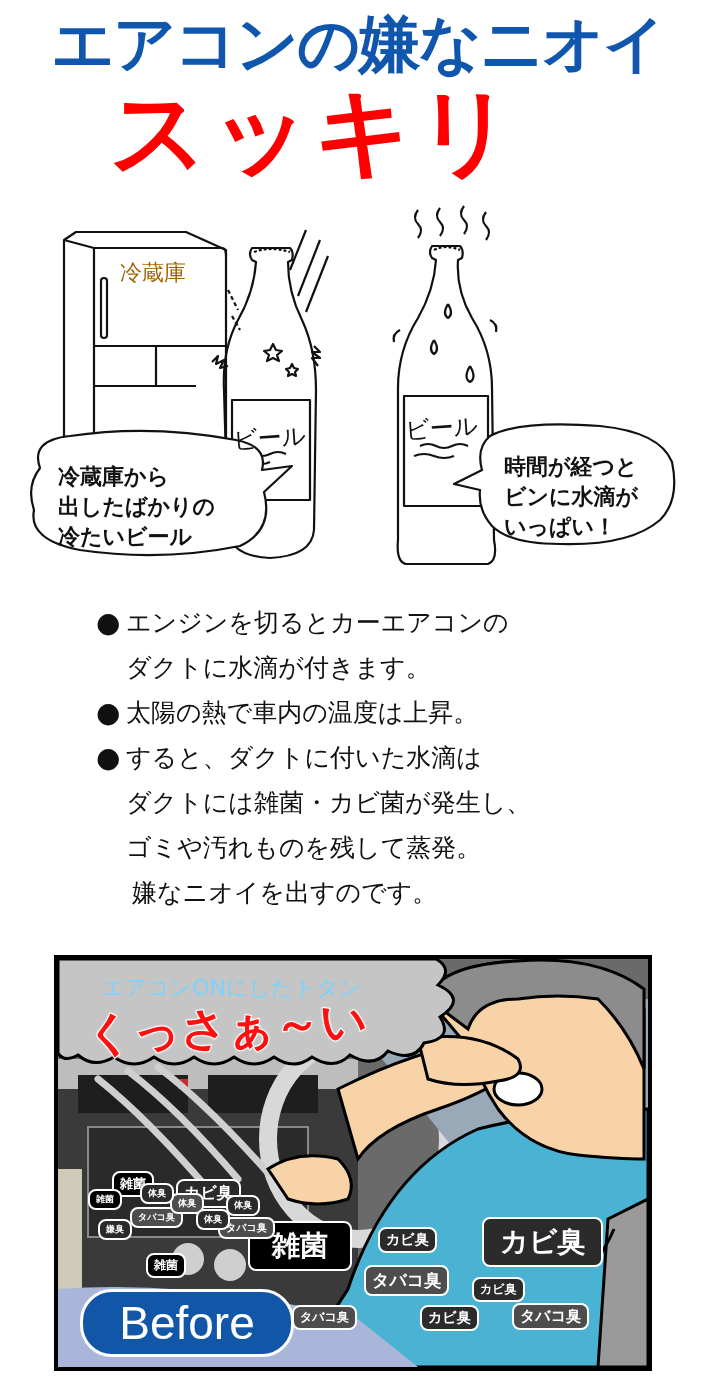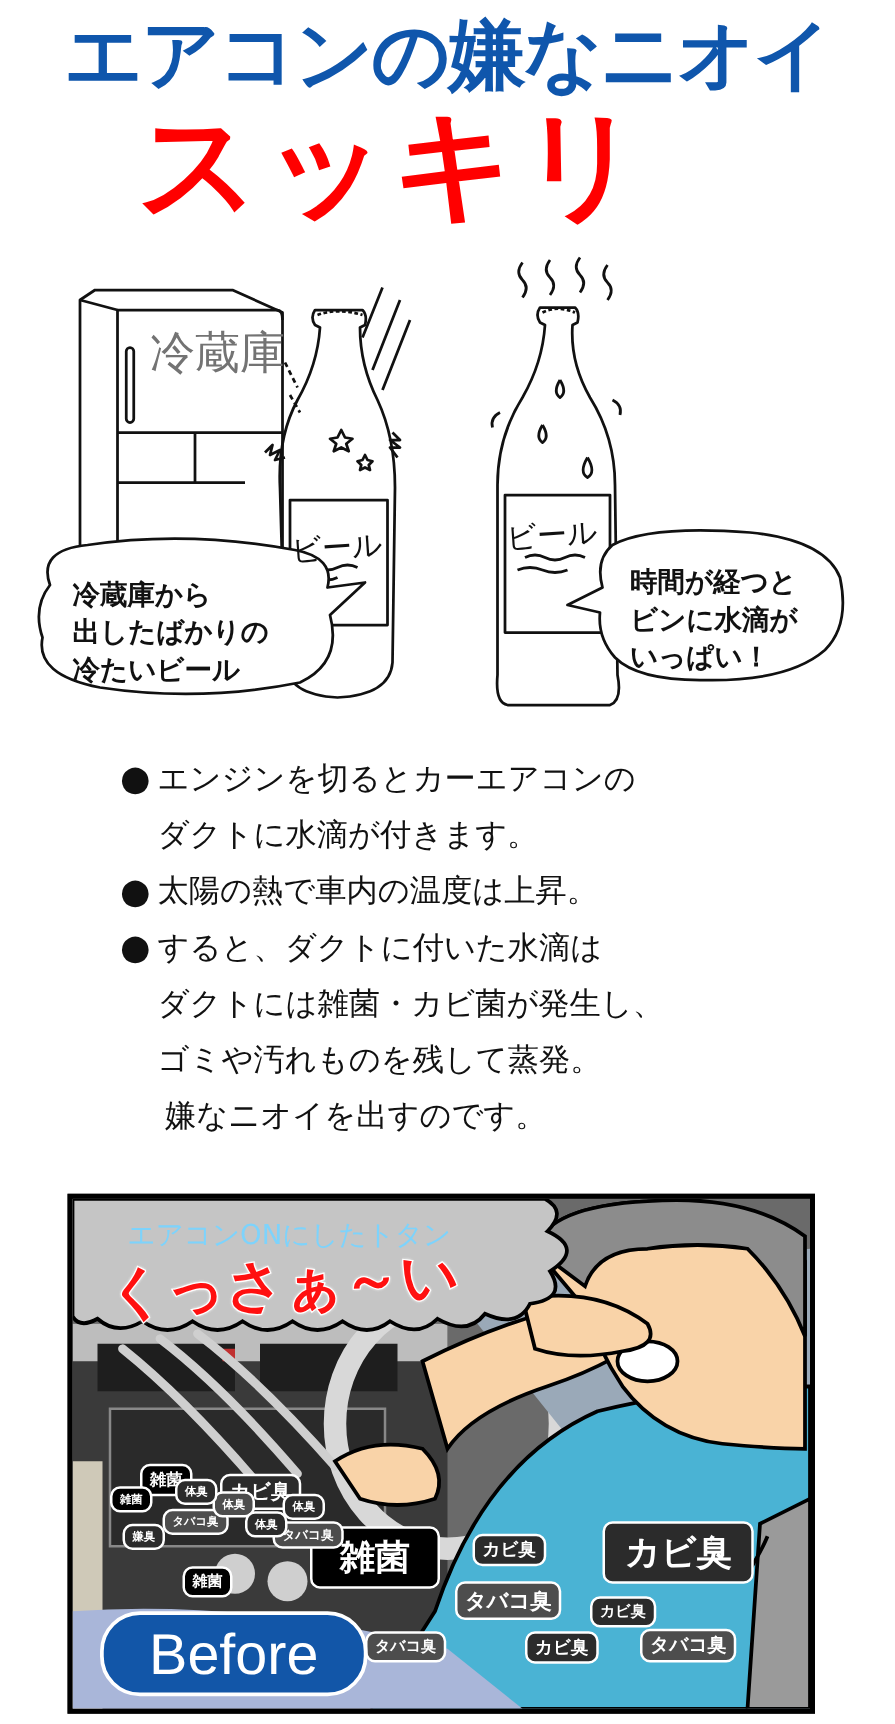--- a/index.html
+++ b/index.html
@@ -14,21 +14,21 @@
   .title-sub {
     position: absolute; left: 0; top: 82px; width: 628px; text-align: center;
     font-family: "DejaVu Sans", sans-serif; font-weight: bold;
     font-size: 96px; letter-spacing: 4px; line-height: 100px;
     color: #ff0000;
   }
 
   .illus { position: absolute; left: 0; top: 200px; width: 716px; height: 390px; }
   .illus svg { position: absolute; left: 0; top: 0; }
   .fridge-label {
-    position: absolute; left: 120px; top: 58px; font-size: 36px; color: #737373;
+    position: absolute; left: 120px; top: 58px; font-size: 22px; color: #a16207;
     font-family: "DejaVu Sans", sans-serif;
   }
   .beer-label { position: absolute; font-size: 24px; color: #111; transform: rotate(-4deg); font-family: "DejaVu Sans", sans-serif; }
   .beer-label.l1 { left: 233px; top: 222px; }
   .beer-label.l2 { left: 405px; top: 212px; }
   .bubble-text {
     position: absolute; font-size: 22px; font-weight: bold; line-height: 30px; color: #111;
     font-family: "DejaVu Sans", sans-serif; white-space: pre;
   }
   .bubble-text.b1 { left: 58px; top: 262px; }

